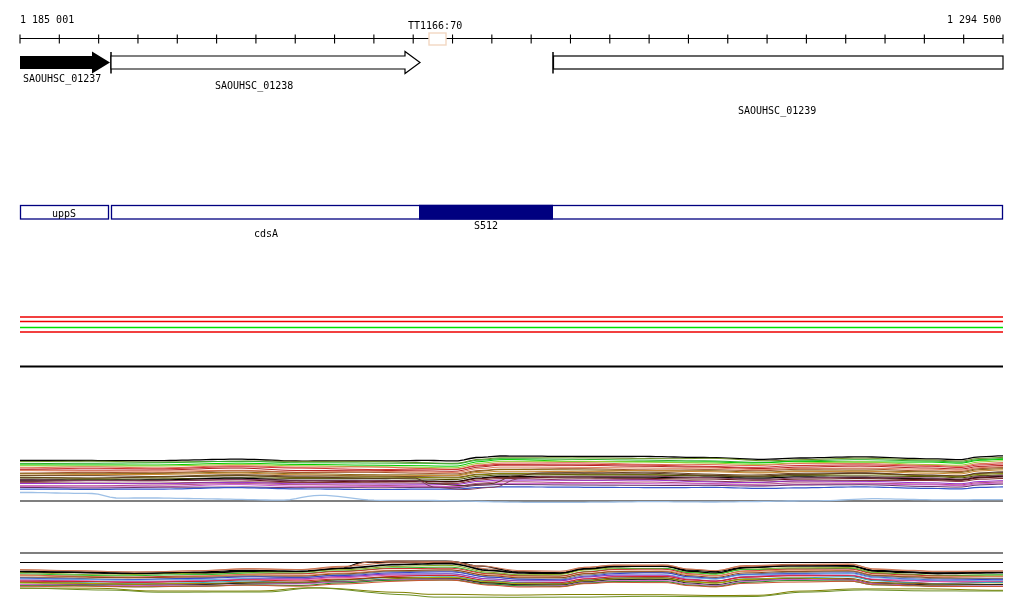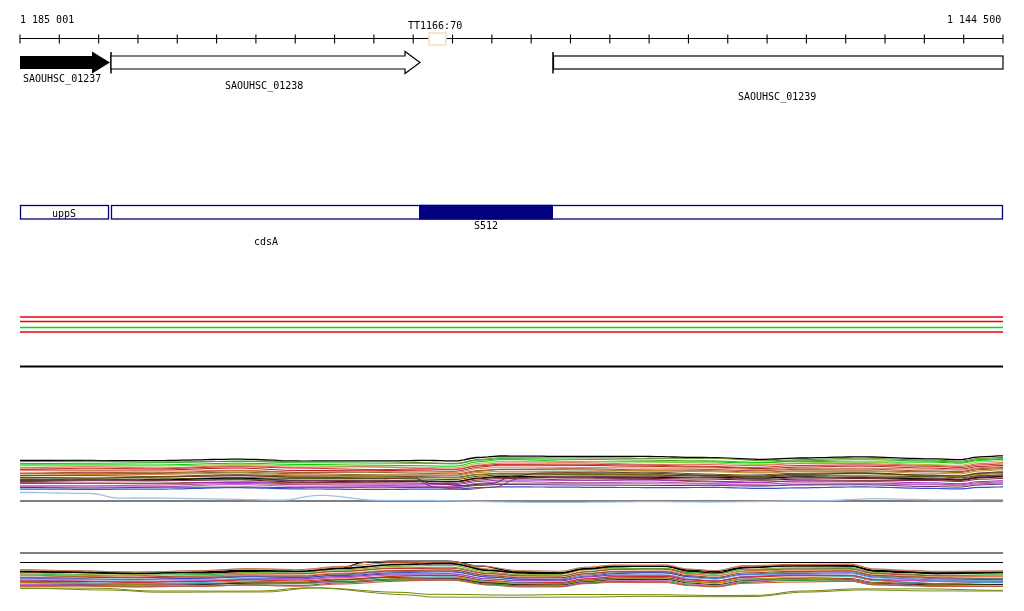--- a/index.html
+++ b/index.html
@@ -126,22 +126,22 @@
         <path d="M20.0,586.3 L26.0,586.3 L32.0,586.3 L38.0,586.3 L44.0,586.4 L50.0,586.4 L56.0,586.3 L62.0,586.2 L68.0,586.2 L74.0,586.1 L80.0,586.2 L86.0,586.2 L92.0,586.3 L98.0,586.4 L104.0,586.5 L110.0,586.6 L116.0,586.7 L122.0,586.8 L128.0,586.8 L134.0,586.8 L140.0,586.8 L146.0,586.7 L152.0,586.7 L158.0,586.6 L164.0,586.5 L170.0,586.4 L176.0,586.3 L182.0,586.2 L188.0,586.2 L194.0,586.2 L200.0,586.2 L206.0,586.2 L212.0,586.1 L218.0,585.9 L224.0,585.7 L230.0,585.5 L236.0,585.3 L242.0,585.2 L248.0,585.2 L254.0,585.3 L260.0,585.4 L266.0,585.5 L272.0,585.7 L278.0,585.9 L284.0,586.0 L290.0,586.1 L296.0,586.2 L302.0,586.2 L308.0,586.0 L314.0,585.6 L320.0,585.1 L326.0,584.7 L332.0,584.3 L338.0,584.1 L344.0,584.0 L350.0,583.8 L356.0,583.5 L362.0,583.2 L368.0,582.8 L374.0,582.3 L380.0,582.0 L386.0,581.6 L392.0,581.4 L398.0,581.2 L404.0,581.0 L410.0,580.8 L416.0,580.6 L422.0,580.4 L428.0,580.3 L434.0,580.2 L440.0,580.1 L446.0,580.1 L452.0,580.2 L458.0,580.6 L464.0,581.5 L470.0,582.6 L476.0,583.7 L482.0,584.6 L488.0,585.2 L494.0,585.3 L500.0,585.7 L506.0,586.3 L512.0,586.7 L518.0,587.0 L524.0,587.0 L530.0,587.0 L536.0,586.9 L542.0,586.9 L548.0,586.9 L554.0,586.9 L560.0,586.9 L566.0,586.4 L572.0,585.4 L578.0,584.2 L584.0,583.7 L590.0,583.6 L596.0,583.3 L602.0,582.8 L608.0,582.4 L614.0,582.3 L620.0,582.4 L626.0,582.4 L632.0,582.5 L638.0,582.5 L644.0,582.6 L650.0,582.6 L656.0,582.6 L662.0,582.6 L668.0,582.7 L674.0,583.5 L680.0,584.6 L686.0,585.5 L692.0,585.7 L698.0,586.0 L704.0,586.4 L710.0,586.8 L716.0,586.9 L722.0,586.4 L728.0,585.5 L734.0,584.4 L740.0,583.5 L746.0,583.3 L752.0,583.2 L758.0,583.1 L764.0,582.8 L770.0,582.6 L776.0,582.4 L782.0,582.2 L788.0,582.1 L794.0,582.1 L800.0,582.0 L806.0,582.0 L812.0,581.9 L818.0,581.8 L824.0,581.7 L830.0,581.5 L836.0,581.4 L842.0,581.3 L848.0,581.3 L854.0,581.4 L860.0,582.4 L866.0,583.8 L872.0,584.6 L878.0,584.8 L884.0,584.9 L890.0,585.1 L896.0,585.4 L902.0,585.6 L908.0,585.7 L914.0,585.7 L920.0,585.9 L926.0,586.2 L932.0,586.4 L938.0,586.4 L944.0,586.4 L950.0,586.5 L956.0,586.5 L962.0,586.5 L968.0,586.5 L974.0,586.5 L980.0,586.5 L986.0,586.5 L992.0,586.5 L998.0,586.5 L1003.0,586.5" fill="none" stroke="#cc5533" stroke-width="1" stroke-linejoin="round"></path>
         <path d="M20.0,588.2 L26.0,588.2 L32.0,588.2 L38.0,588.2 L44.0,588.2 L50.0,588.2 L56.0,588.1 L62.0,588.1 L68.0,588.1 L74.0,588.1 L80.0,588.2 L86.0,588.2 L92.0,588.2 L98.0,588.3 L104.0,588.4 L110.0,588.6 L116.0,588.9 L122.0,589.4 L128.0,589.8 L134.0,590.3 L140.0,590.6 L146.0,590.9 L152.0,590.9 L158.0,591.0 L164.0,591.0 L170.0,591.0 L176.0,591.0 L182.0,591.0 L188.0,591.0 L194.0,591.0 L200.0,591.0 L206.0,591.1 L212.0,591.1 L218.0,591.1 L224.0,591.1 L230.0,591.1 L236.0,591.1 L242.0,591.1 L248.0,591.0 L254.0,591.0 L260.0,591.0 L266.0,590.8 L272.0,590.5 L278.0,590.0 L284.0,589.4 L290.0,588.8 L296.0,588.3 L302.0,588.0 L308.0,587.8 L314.0,587.8 L320.0,587.8 L326.0,588.0 L332.0,588.3 L338.0,588.6 L344.0,589.0 L350.0,589.4 L356.0,589.9 L362.0,590.4 L368.0,590.9 L374.0,591.3 L380.0,591.7 L386.0,592.0 L392.0,592.2 L398.0,592.3 L404.0,592.4 L410.0,592.8 L416.0,593.4 L422.0,594.0 L428.0,594.3 L434.0,594.3 L440.0,594.3 L446.0,594.3 L452.0,594.4 L458.0,594.4 L464.0,594.5 L470.0,594.6 L476.0,594.7 L482.0,594.8 L488.0,594.9 L494.0,595.0 L500.0,595.0 L506.0,595.1 L512.0,595.1 L518.0,595.1 L524.0,595.0 L530.0,595.0 L536.0,594.9 L542.0,594.8 L548.0,594.7 L554.0,594.7 L560.0,594.6 L566.0,594.5 L572.0,594.5 L578.0,594.5 L584.0,594.5 L590.0,594.5 L596.0,594.5 L602.0,594.5 L608.0,594.6 L614.0,594.6 L620.0,594.6 L626.0,594.6 L632.0,594.7 L638.0,594.7 L644.0,594.7 L650.0,594.7 L656.0,594.7 L662.0,594.7 L668.0,594.8 L674.0,594.9 L680.0,595.0 L686.0,595.1 L692.0,595.2 L698.0,595.3 L704.0,595.4 L710.0,595.5 L716.0,595.5 L722.0,595.5 L728.0,595.5 L734.0,595.5 L740.0,595.4 L746.0,595.4 L752.0,595.3 L758.0,595.3 L764.0,595.1 L770.0,594.6 L776.0,593.8 L782.0,592.8 L788.0,591.9 L794.0,591.3 L800.0,591.1 L806.0,591.0 L812.0,590.9 L818.0,590.6 L824.0,590.3 L830.0,590.0 L836.0,589.6 L842.0,589.3 L848.0,589.1 L854.0,588.9 L860.0,588.9 L866.0,588.9 L872.0,588.9 L878.0,588.9 L884.0,588.9 L890.0,588.9 L896.0,588.9 L902.0,588.9 L908.0,588.9 L914.0,588.9 L920.0,588.9 L926.0,588.9 L932.0,588.9 L938.0,589.0 L944.0,589.1 L950.0,589.2 L956.0,589.4 L962.0,589.6 L968.0,589.8 L974.0,589.9 L980.0,590.1 L986.0,590.2 L992.0,590.3 L998.0,590.3 L1003.0,590.3" fill="none" stroke="#808000" stroke-width="1" stroke-linejoin="round"></path>
         <path d="M20.0,588.1 L26.0,588.2 L32.0,588.2 L38.0,588.3 L44.0,588.4 L50.0,588.6 L56.0,588.8 L62.0,589.0 L68.0,589.2 L74.0,589.4 L80.0,589.6 L86.0,589.7 L92.0,589.9 L98.0,590.0 L104.0,590.0 L110.0,590.1 L116.0,590.2 L122.0,590.4 L128.0,590.7 L134.0,591.1 L140.0,591.5 L146.0,591.9 L152.0,592.1 L158.0,592.2 L164.0,592.2 L170.0,592.2 L176.0,592.2 L182.0,592.2 L188.0,592.2 L194.0,592.1 L200.0,592.1 L206.0,592.1 L212.0,592.0 L218.0,592.0 L224.0,592.0 L230.0,592.0 L236.0,592.0 L242.0,592.0 L248.0,592.0 L254.0,592.0 L260.0,592.0 L266.0,591.9 L272.0,591.8 L278.0,591.3 L284.0,590.7 L290.0,589.9 L296.0,589.2 L302.0,588.5 L308.0,588.1 L314.0,588.0 L320.0,588.0 L326.0,588.3 L332.0,588.6 L338.0,589.1 L344.0,589.6 L350.0,590.2 L356.0,590.9 L362.0,591.5 L368.0,592.2 L374.0,592.7 L380.0,593.3 L386.0,593.8 L392.0,594.2 L398.0,594.5 L404.0,594.7 L410.0,595.0 L416.0,595.5 L422.0,596.2 L428.0,596.8 L434.0,597.1 L440.0,597.1 L446.0,597.1 L452.0,597.1 L458.0,597.1 L464.0,597.2 L470.0,597.2 L476.0,597.2 L482.0,597.2 L488.0,597.2 L494.0,597.2 L500.0,597.3 L506.0,597.3 L512.0,597.3 L518.0,597.3 L524.0,597.2 L530.0,597.2 L536.0,597.2 L542.0,597.2 L548.0,597.2 L554.0,597.2 L560.0,597.1 L566.0,597.1 L572.0,597.1 L578.0,597.1 L584.0,597.1 L590.0,597.1 L596.0,597.0 L602.0,596.9 L608.0,596.8 L614.0,596.7 L620.0,596.6 L626.0,596.5 L632.0,596.4 L638.0,596.4 L644.0,596.3 L650.0,596.3 L656.0,596.3 L662.0,596.4 L668.0,596.4 L674.0,596.4 L680.0,596.5 L686.0,596.5 L692.0,596.6 L698.0,596.6 L704.0,596.7 L710.0,596.7 L716.0,596.7 L722.0,596.7 L728.0,596.7 L734.0,596.7 L740.0,596.6 L746.0,596.5 L752.0,596.5 L758.0,596.4 L764.0,596.0 L770.0,595.4 L776.0,594.7 L782.0,593.9 L788.0,593.2 L794.0,592.6 L800.0,592.2 L806.0,592.1 L812.0,592.0 L818.0,591.8 L824.0,591.6 L830.0,591.3 L836.0,590.9 L842.0,590.6 L848.0,590.3 L854.0,590.1 L860.0,590.0 L866.0,589.9 L872.0,590.0 L878.0,590.1 L884.0,590.2 L890.0,590.3 L896.0,590.4 L902.0,590.5 L908.0,590.7 L914.0,590.8 L920.0,590.8 L926.0,590.9 L932.0,590.9 L938.0,590.9 L944.0,590.9 L950.0,590.9 L956.0,590.9 L962.0,591.0 L968.0,591.0 L974.0,591.0 L980.0,591.0 L986.0,591.0 L992.0,591.0 L998.0,591.0 L1003.0,591.0" fill="none" stroke="#6b8e23" stroke-width="1" stroke-linejoin="round"></path>
         <path d="M20.0,571.7 L26.0,571.8 L32.0,571.9 L38.0,572.0 L44.0,572.1 L50.0,572.2 L56.0,572.3 L62.0,572.3 L68.0,572.4 L74.0,572.5 L80.0,572.6 L86.0,572.7 L92.0,572.8 L98.0,573.0 L104.0,573.1 L110.0,573.2 L116.0,573.3 L122.0,573.4 L128.0,573.4 L134.0,573.5 L140.0,573.4 L146.0,573.4 L152.0,573.3 L158.0,573.1 L164.0,573.0 L170.0,572.8 L176.0,572.7 L182.0,572.5 L188.0,572.3 L194.0,572.1 L200.0,572.0 L206.0,571.8 L212.0,571.6 L218.0,571.3 L224.0,571.0 L230.0,570.7 L236.0,570.5 L242.0,570.3 L248.0,570.3 L254.0,570.4 L260.0,570.5 L266.0,570.7 L272.0,570.8 L278.0,571.0 L284.0,571.2 L290.0,571.3 L296.0,571.4 L302.0,571.4 L308.0,571.1 L314.0,570.6 L320.0,570.0 L326.0,569.3 L332.0,568.8 L338.0,568.4 L344.0,567.9 L350.0,566.1 L356.0,563.9 L362.0,562.3 L368.0,562.0 L374.0,561.9 L380.0,561.6 L386.0,561.3 L392.0,561.1 L398.0,561.1 L404.0,561.1 L410.0,561.2 L416.0,561.2 L422.0,561.2 L428.0,561.2 L434.0,561.2 L440.0,561.2 L446.0,561.2 L452.0,561.3 L458.0,562.0 L464.0,563.4 L470.0,564.9 L476.0,566.0 L482.0,566.2 L488.0,566.7 L494.0,567.8 L500.0,569.1 L506.0,570.5 L512.0,571.5 L518.0,572.1 L524.0,572.2 L530.0,572.3 L536.0,572.4 L542.0,572.5 L548.0,572.6 L554.0,572.7 L560.0,572.8 L566.0,572.3 L572.0,571.1 L578.0,569.7 L584.0,569.0 L590.0,568.8 L596.0,568.3 L602.0,567.6 L608.0,567.0 L614.0,566.7 L620.0,566.6 L626.0,566.5 L632.0,566.4 L638.0,566.4 L644.0,566.3 L650.0,566.3 L656.0,566.3 L662.0,566.3 L668.0,566.4 L674.0,567.4 L680.0,568.9 L686.0,570.0 L692.0,570.2 L698.0,570.5 L704.0,571.0 L710.0,571.5 L716.0,571.6 L722.0,571.0 L728.0,569.9 L734.0,568.5 L740.0,567.5 L746.0,567.2 L752.0,567.2 L758.0,567.1 L764.0,566.8 L770.0,566.6 L776.0,566.3 L782.0,566.1 L788.0,566.0 L794.0,566.0 L800.0,566.0 L806.0,566.0 L812.0,566.0 L818.0,566.0 L824.0,566.0 L830.0,566.0 L836.0,566.0 L842.0,566.0 L848.0,566.0 L854.0,566.2 L860.0,567.5 L866.0,569.2 L872.0,570.3 L878.0,570.5 L884.0,570.7 L890.0,571.0 L896.0,571.4 L902.0,571.7 L908.0,571.9 L914.0,572.0 L920.0,572.3 L926.0,572.6 L932.0,572.9 L938.0,572.9 L944.0,572.9 L950.0,572.9 L956.0,572.9 L962.0,572.8 L968.0,572.8 L974.0,572.7 L980.0,572.7 L986.0,572.7 L992.0,572.6 L998.0,572.6 L1003.0,572.6" fill="none" stroke="#000000" stroke-width="1.2" stroke-linejoin="round"></path>
         <path d="M20.0,569.6 L26.0,569.7 L32.0,569.8 L38.0,569.9 L44.0,570.1 L50.0,570.3 L56.0,570.4 L62.0,570.5 L68.0,570.6 L74.0,570.7 L80.0,570.9 L86.0,571.0 L92.0,571.2 L98.0,571.3 L104.0,571.4 L110.0,571.6 L116.0,571.7 L122.0,571.8 L128.0,571.9 L134.0,571.9 L140.0,571.9 L146.0,571.8 L152.0,571.8 L158.0,571.6 L164.0,571.5 L170.0,571.4 L176.0,571.2 L182.0,571.0 L188.0,570.9 L194.0,570.8 L200.0,570.7 L206.0,570.6 L212.0,570.4 L218.0,570.1 L224.0,569.8 L230.0,569.5 L236.0,569.3 L242.0,569.1 L248.0,569.0 L254.0,569.0 L260.0,569.1 L266.0,569.2 L272.0,569.3 L278.0,569.4 L284.0,569.5 L290.0,569.6 L296.0,569.6 L302.0,569.6 L308.0,569.4 L314.0,569.0 L320.0,568.5 L326.0,568.0 L332.0,567.5 L338.0,567.1 L344.0,566.9 L350.0,566.4 L356.0,564.8 L362.0,563.0 L368.0,561.9 L374.0,561.8 L380.0,561.6 L386.0,561.3 L392.0,561.1 L398.0,561.0 L404.0,561.1 L410.0,561.2 L416.0,561.2 L422.0,561.3 L428.0,561.3 L434.0,561.4 L440.0,561.4 L446.0,561.4 L452.0,561.4 L458.0,562.2 L464.0,563.7 L470.0,565.1 L476.0,565.9 L482.0,566.0 L488.0,566.4 L494.0,567.3 L500.0,568.3 L506.0,569.3 L512.0,570.1 L518.0,570.6 L524.0,570.6 L530.0,570.7 L536.0,570.8 L542.0,570.9 L548.0,571.0 L554.0,571.1 L560.0,571.2 L566.0,570.7 L572.0,569.4 L578.0,568.0 L584.0,567.3 L590.0,567.2 L596.0,566.7 L602.0,566.1 L608.0,565.6 L614.0,565.3 L620.0,565.3 L626.0,565.3 L632.0,565.4 L638.0,565.4 L644.0,565.4 L650.0,565.4 L656.0,565.4 L662.0,565.3 L668.0,565.5 L674.0,566.5 L680.0,567.9 L686.0,569.0 L692.0,569.3 L698.0,569.6 L704.0,570.1 L710.0,570.5 L716.0,570.7 L722.0,570.1 L728.0,568.9 L734.0,567.5 L740.0,566.5 L746.0,566.2 L752.0,566.2 L758.0,566.0 L764.0,565.7 L770.0,565.4 L776.0,565.2 L782.0,565.0 L788.0,564.9 L794.0,564.9 L800.0,564.8 L806.0,564.8 L812.0,564.8 L818.0,564.7 L824.0,564.7 L830.0,564.6 L836.0,564.5 L842.0,564.5 L848.0,564.5 L854.0,564.7 L860.0,566.0 L866.0,567.6 L872.0,568.8 L878.0,568.9 L884.0,569.1 L890.0,569.4 L896.0,569.8 L902.0,570.1 L908.0,570.3 L914.0,570.3 L920.0,570.6 L926.0,571.0 L932.0,571.2 L938.0,571.2 L944.0,571.2 L950.0,571.2 L956.0,571.2 L962.0,571.2 L968.0,571.1 L974.0,571.1 L980.0,571.0 L986.0,571.0 L992.0,571.0 L998.0,570.9 L1003.0,570.9" fill="none" stroke="#cc7755" stroke-width="1" stroke-linejoin="round"></path>
       </g>
   </svg>
 
   <span class="lbl" style="left:20px;top:14px">1 185 001</span>
   <span class="lbl" style="left:408px;top:20px">TT1166:70</span>
-  <span class="lbl" style="left:947px;top:14px">1 144 500</span>
+  <span class="lbl" style="left:947px;top:14px">1 294 500</span>
 
   <span class="lbl" style="left:23px;top:73px">SAOUHSC_01237</span>
-  <span class="lbl" style="left:225px;top:80px">SAOUHSC_01238</span>
-  <span class="lbl" style="left:738px;top:91px">SAOUHSC_01239</span>
+  <span class="lbl" style="left:215px;top:80px">SAOUHSC_01238</span>
+  <span class="lbl" style="left:738px;top:105px">SAOUHSC_01239</span>
 
   <span class="lbl" style="left:52px;top:208px">uppS</span>
-  <span class="lbl" style="left:254px;top:236px">cdsA</span>
+  <span class="lbl" style="left:254px;top:228px">cdsA</span>
   <span class="lbl" style="left:474px;top:220px">S512</span>
 </div>
 
 </body></html>

